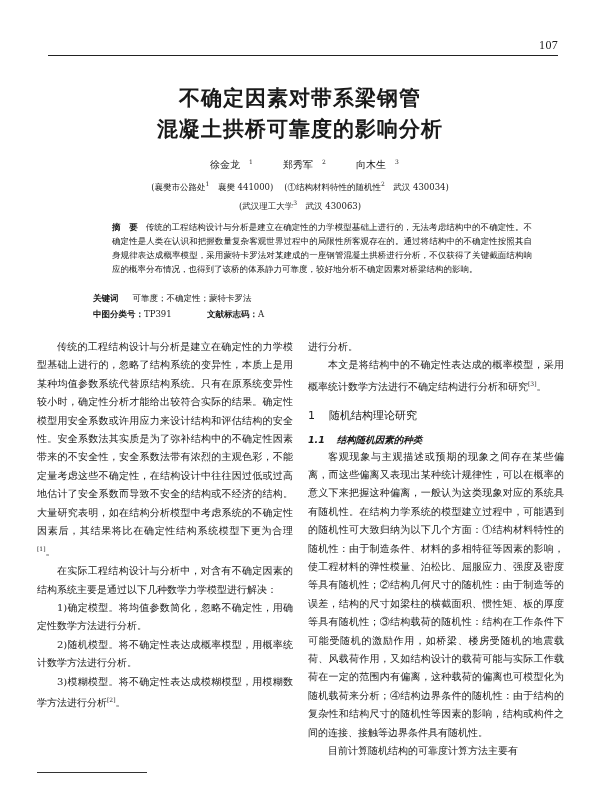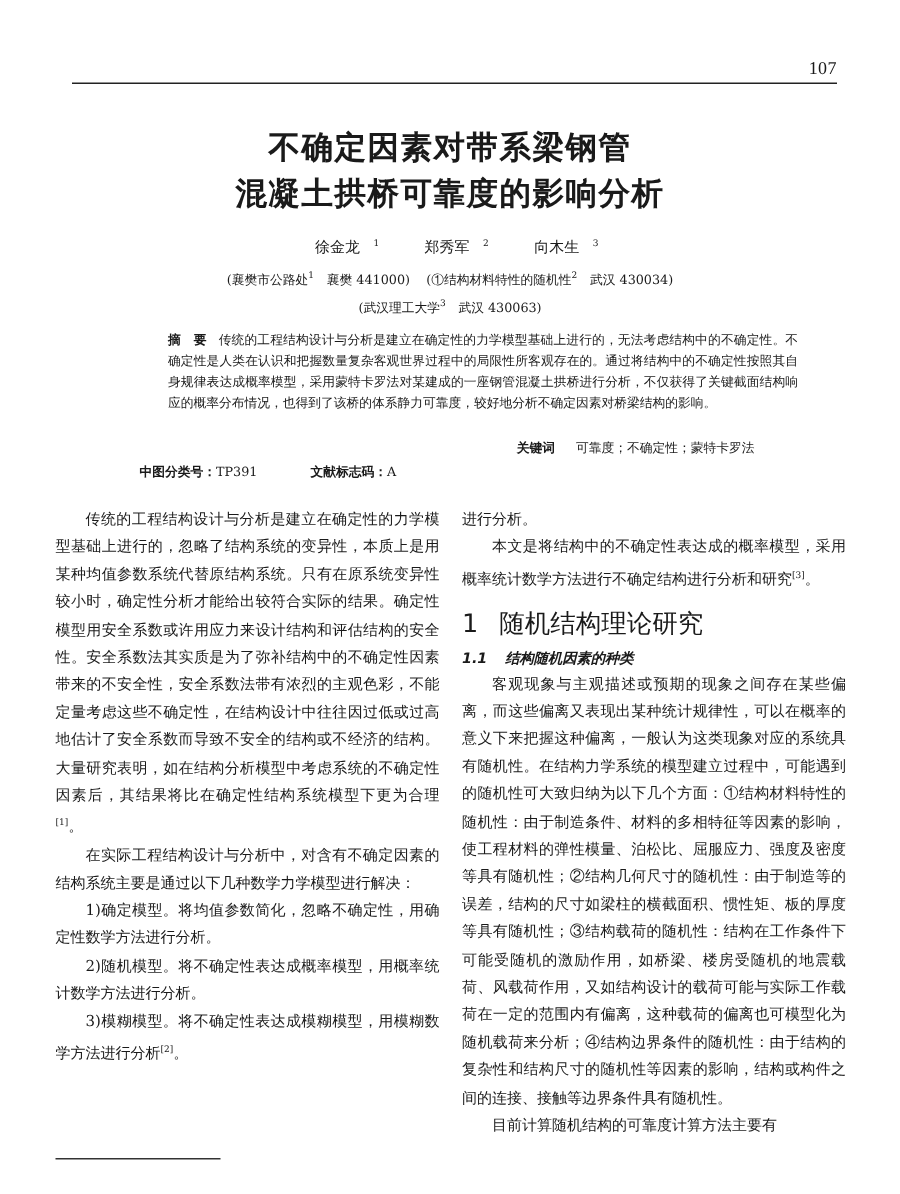--- a/index.html
+++ b/index.html
@@ -22,35 +22,35 @@
   .authors sup { font-size:6px; }
 
   .affil { position:absolute; left:0; width:600px; text-align:center; font-size:8.5px; }
   .affil.a1 { top:180px; }
   .affil.a2 { top:199px; }
   .affil sup { font-size:6px; }
 
   .abstract { position:absolute; left:93px; top:220px; width:420px; font-size:8.5px; line-height:14px;
          text-align:justify; text-justify:inter-character;margin-left:19px; }
   .abstract .label { font-weight:bold; font-family:"DejaVu Sans", sans-serif; margin-right:8px; }
-  .keywords { position:absolute; left:83px; top:293px; width:420px; font-size:8.5px;text-align:right; }
+  .keywords { position:absolute; left:93px; top:293px; width:420px; font-size:8.5px; }
   .keywords .label { font-weight:bold; font-family:"DejaVu Sans", sans-serif; margin-right:14px; }
   .classno { position:absolute; left:93px; top:309px; width:420px; font-size:8.5px; }
   .classno .label { font-weight:bold; font-family:"DejaVu Sans", sans-serif; }
   .classno .gap { display:inline-block; width:30px; }
 
   .col { position:absolute; top:338px; width:256px; font-size:10px; line-height:18.4px;
          text-align:justify; text-justify:inter-character; }
   .col.left { left:37px; }
   .col.right { left:308px; }
   .col p { margin:0; }
   .col p.indent { text-indent:2em; }
   .col sup { font-size:6px; }
 
-  .h1 { font-family:"DejaVu Sans", sans-serif; font-size:17px; margin:8px 0 4px 0; line-height:22px; }
+  .h1 { font-family:"DejaVu Sans", sans-serif; font-size:11px; margin:8px 0 4px 0; line-height:22px; }
   .h1 .num { margin-right:14px; }
   .h2 { font-family:"DejaVu Sans", sans-serif; font-weight:bold; font-size:9.5px; line-height:17px;font-style:italic; }
   .h2 .num { margin-right:12px; }
 
   .footnote-rule { position:absolute; left:37px; top:772px; width:110px; height:1px; background:#333; }
   .footnote { position:absolute; left:54px; top:781px; font-size:8px;margin-top:28px; }
 </style>
 </head>
 <body>
 

